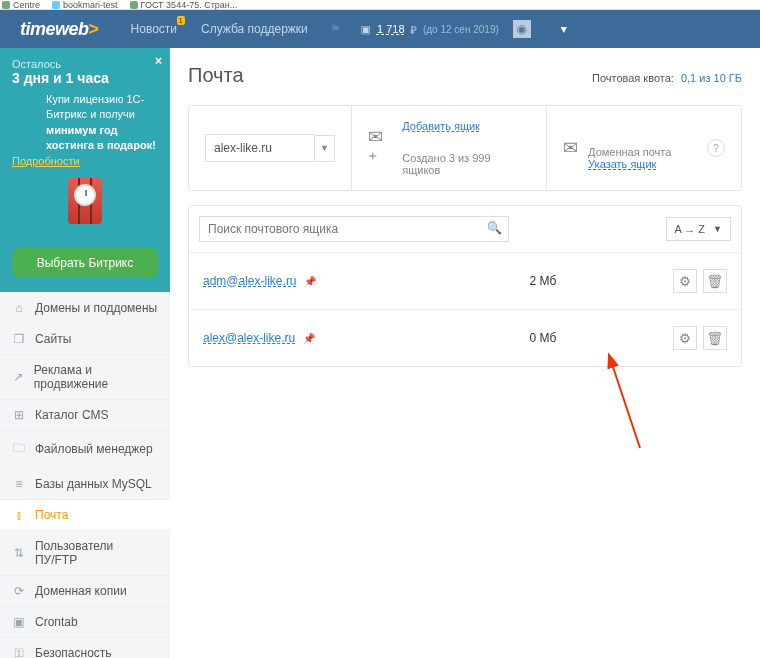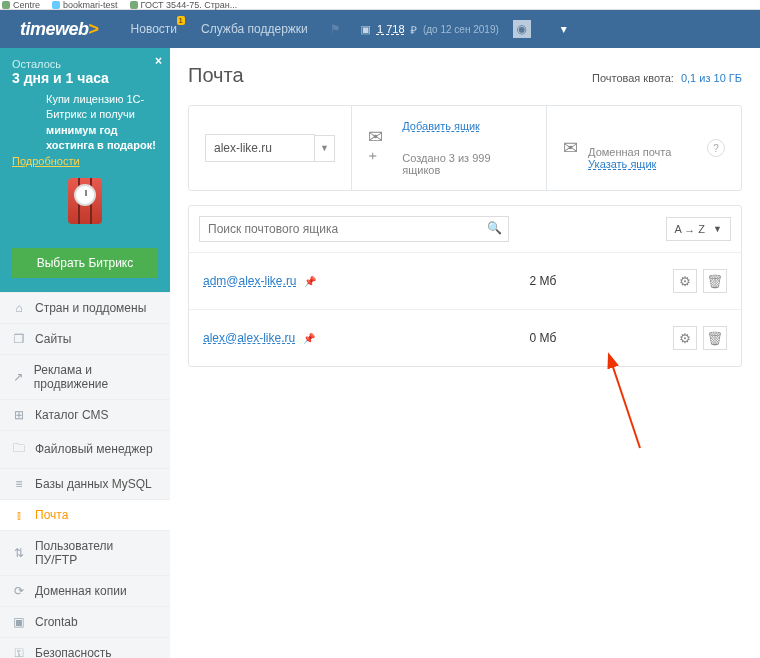--- a/index.html
+++ b/index.html
@@ -27,21 +27,21 @@
   .promo h3 { font-size: 14px; margin-bottom: 6px; }
   .promo p { font-size: 11px; line-height: 1.4; margin-left: 34px; }
   .promo p b { font-weight: bold; }
   .promo a.details { color: #ffd24d; text-decoration: underline; font-size: 11px; }
   .promo-img { margin: 10px auto; width: 50px; height: 60px; position: relative; }
   .dyn { background: linear-gradient(#e85a4f,#c0392b); border-radius:4px; width:34px; height:46px; margin:0 auto; position:relative; }
   .dyn::before, .dyn::after { content:""; position:absolute; top:0; bottom:0; width:2px; background:#7b241c; }
   .dyn::before{left:10px} .dyn::after{right:10px}
   .clock { position:absolute; top:6px; left:50%; transform:translateX(-50%); width:22px; height:22px; background:#fff; border-radius:50%; border:2px solid #ddd; }
   .clock::after{content:"";position:absolute;top:4px;left:9px;width:2px;height:6px;background:#888;}
-  .promo-btn { display: block; background: #4caf50; color: #fff; text-align: center; padding: 8px; border-radius: 0; font-size: 12px; margin-top: 6px; }
+  .promo-btn { display: block; background: #4caf50; color: #fff; text-align: center; padding: 8px; border-radius: 8px; font-size: 12px; margin-top: 6px; }
   .menu .mi { display: flex; align-items: center; gap: 9px; padding: 8px 12px; color: #555; border-top: 1px solid #eceeef; font-size: 12px; }
   .menu .mi.active { background: #fff; color: #ff9800; font-weight: 500; }
   .menu .mi.active .mico { color: #ff9800; }
   .mico { width: 14px; text-align: center; color: #9aa6b1; font-size: 12px; }
   .main { flex: 1; padding: 16px 18px; }
   .pg-head { display: flex; justify-content: space-between; align-items: baseline; margin-bottom: 18px; }
   .pg-head h1 { font-size: 20px; font-weight: normal; color: #555; }
   .quota { font-size: 11px; color: #555; }
   .quota a { color: #2a7ecb; text-decoration:none; margin-left:4px;}
   .panel { border: 1px solid #e3e6e9; border-radius: 3px; }
@@ -118,21 +118,21 @@
       <a class="details">Подробности</a>
       <div class="promo-img">
           <div class="dyn"></div>
           <div class="clock"></div>
         </div>
       <a class="promo-btn">Выбрать Битрикс</a>
     </div>
     <div class="menu" id="menu">
         <div class="mi">
           <span class="mico">⌂</span>
-          <span>Стран и поддомены</span>
+          <span>Домены и поддомены</span>
         </div>
         <div class="mi">
           <span class="mico">❐</span>
           <span>Сайты</span>
         </div>
         <div class="mi">
           <span class="mico">↗</span>
           <span>Реклама и продвижение</span>
         </div>
         <div class="mi">

